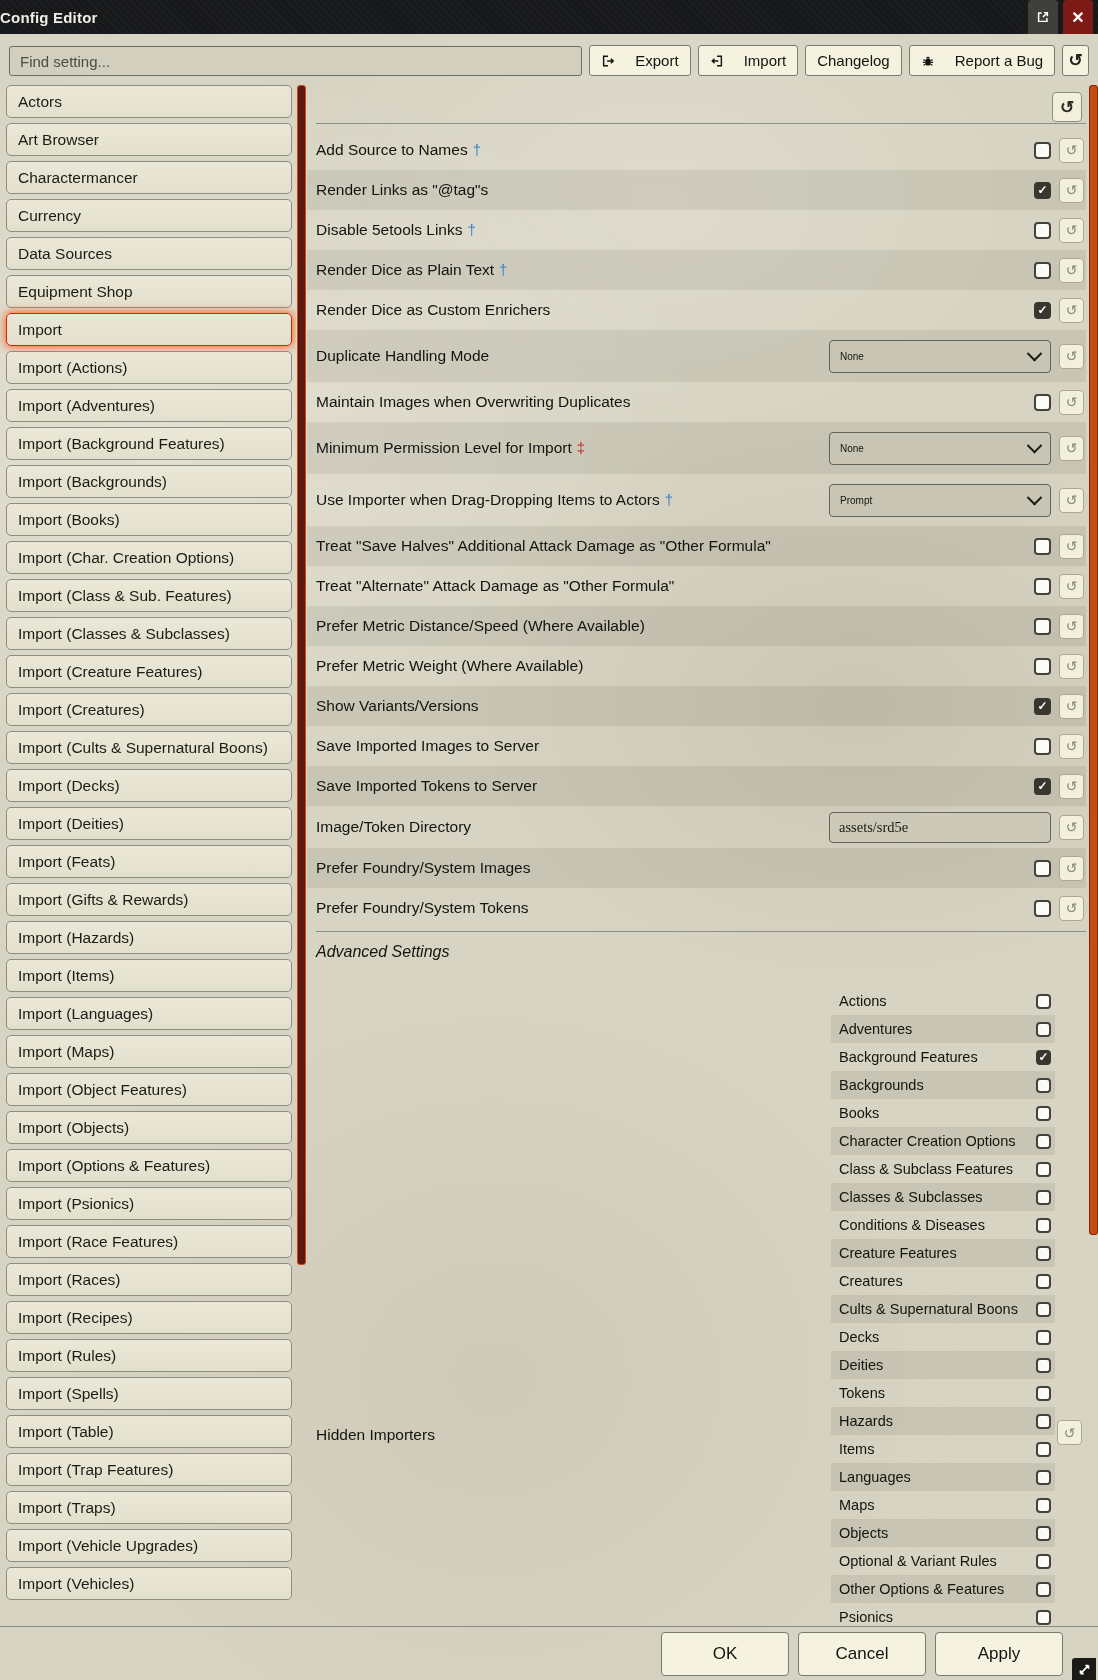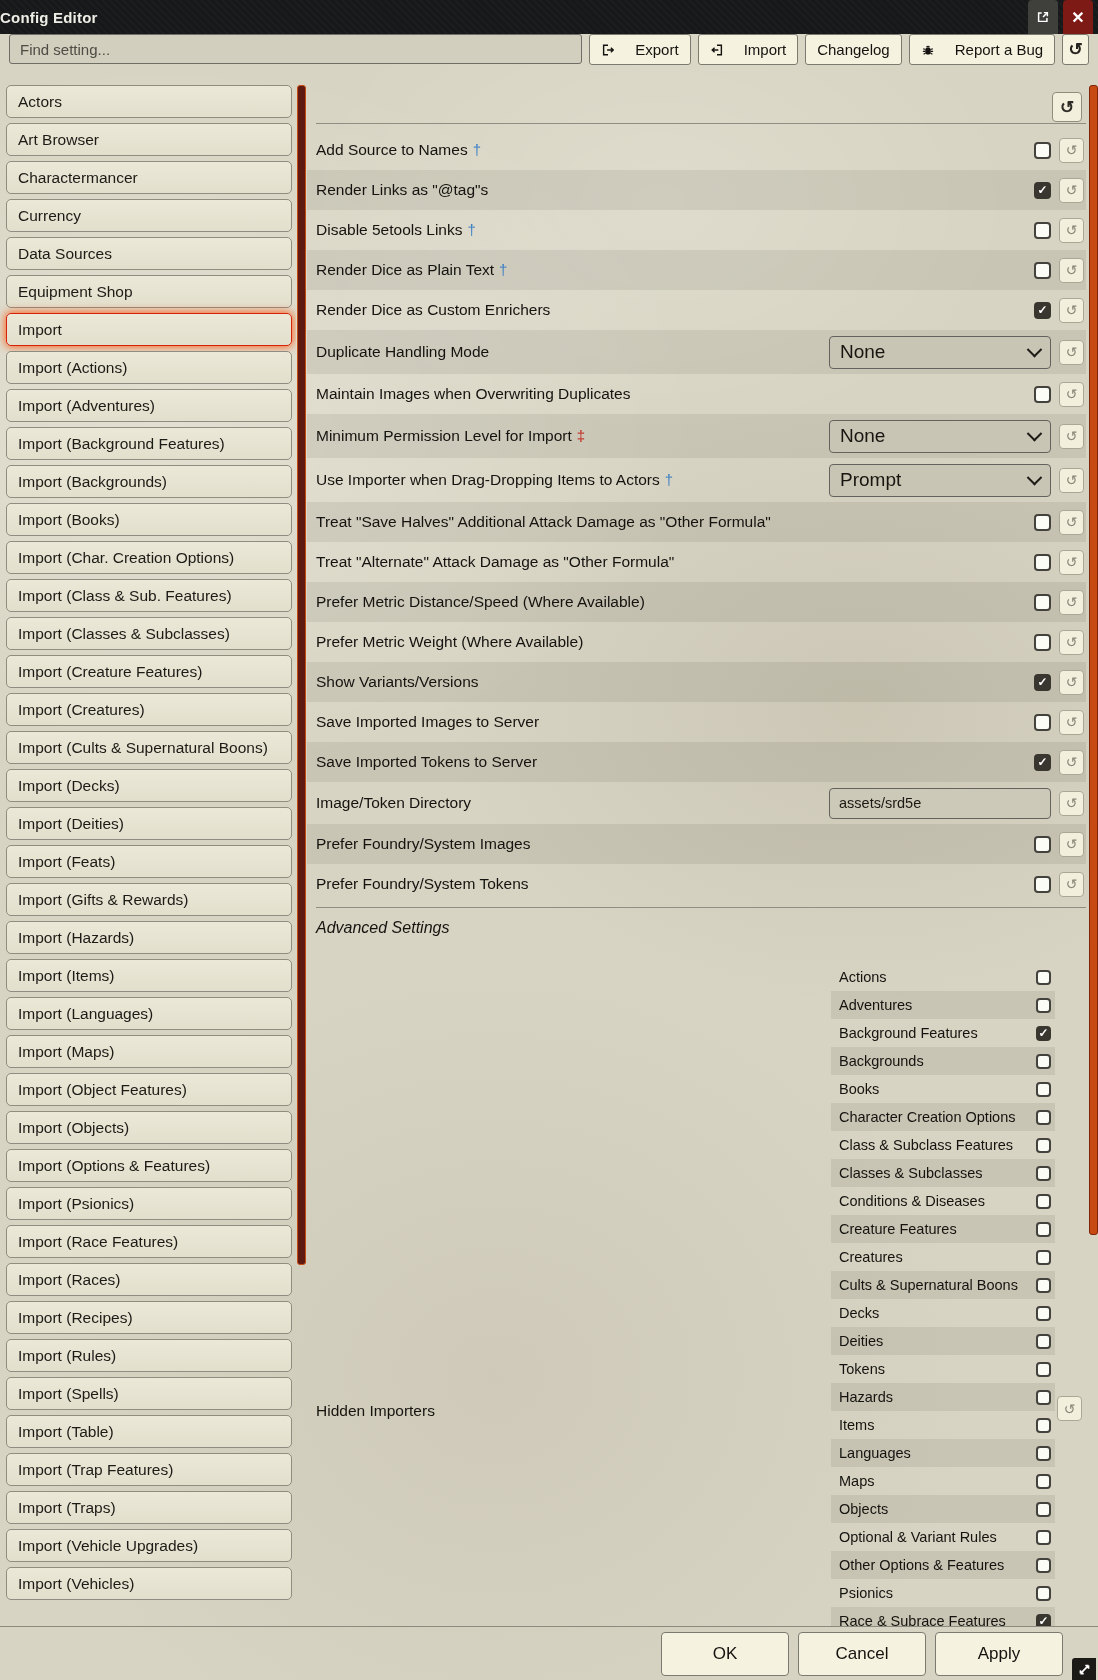--- a/index.html
+++ b/index.html
@@ -17,21 +17,21 @@
   
   .titlebar{position:absolute;top:0;left:0;right:0;height:34px;display:flex;align-items:center;
     background:repeating-linear-gradient(45deg, rgba(255,255,255,.02) 0 2px, transparent 2px 5px),#17181a;
     color:#efeee6;padding-left:0;box-sizing:border-box;}
   .title-text{font-size:15px;font-weight:700;letter-spacing:.2px;}
   .tb-buttons{margin-left:auto;display:flex;align-items:stretch;height:34px;margin-right:5px;gap:5px;}
   .tb-btn{width:30px;display:flex;align-items:center;justify-content:center;border-radius:4px 4px 0 0;cursor:pointer;}
   .tb-popout{background:#3f3f3c;}
   .tb-close{background:var(--close-red,#7e1a15);color:#fff;font-size:16px;font-weight:700;}
   
-  .toolbar{position:absolute;top:34px;left:0;right:0;height:42px;display:flex;align-items:flex-start;
+  .toolbar{position:absolute;top:34px;left:0;right:0;height:42px;display:flex;align-items:flex-end;
     padding:0 9px;box-sizing:border-box;gap:7px;}
   .search-input{width:664px;height:30px;box-sizing:border-box;background:#d3cfbe;border:1px solid #6f6e66;
     border-radius:3px;padding:0 10px;font-size:15px;font-family:"Liberation Sans",sans-serif;color:#2a2923;}
   .search-input::placeholder{color:#4d4c45;}
   .tool-btn{height:29px;padding:0 11px;background:#f5f2df;border:1px solid #7b7a70;border-radius:3px;
     font-size:15px;display:flex;align-items:center;gap:20px;color:#14130f;cursor:pointer;white-space:nowrap;}
   .tool-reset{margin-left:auto;width:29px;height:29px;background:#f5f2df;border:1px solid #7b7a70;border-radius:3px;
     display:flex;align-items:center;justify-content:center;font-size:17px;font-weight:700;color:#23221c;cursor:pointer;}
   .ticon{width:14px;height:14px;flex:0 0 auto;}
   
@@ -45,37 +45,37 @@
   .sb-scrollbar .thumb{position:absolute;top:9px;left:1px;width:7px;height:1178px;
     background:var(--scroll-maroon,#5e1a10);border:1px solid var(--accent-orange,#cf5a17);border-radius:3px;cursor:pointer;}
   
   .main{position:absolute;left:307px;top:76px;width:779px;bottom:54px;overflow:hidden;}
   .reset-row{height:47px;position:relative;}
   .reset-big{position:absolute;right:4px;top:16px;width:28px;height:28px;background:#f2efdc;border:1px solid #8f8d7e;
     border-radius:4px;display:flex;align-items:center;justify-content:center;font-size:17px;font-weight:700;color:#2e2c26;cursor:pointer;}
   .hr{border:none;border-top:1px solid #908e82;margin:0 0 0 9px;}
   .rows{padding-top:6px;}
   .row{display:flex;align-items:center;padding:0 2px 0 9px;box-sizing:border-box;}
-  .row.h40{height:40px;} .row.h44{height:44px;} .row.h42{height:42px;}
+  .row.h40{height:40px;} .row.h44{height:52px;} .row.h42{height:42px;}
   .row.striped{background:var(--stripe,rgba(24,20,8,.08));}
   .row-label{flex:1;font-size:15.5px;color:#14130f;}
   .hint-blue{color:#3b7fc4;margin-left:5px;font-size:15px;}
   .hint-red{color:#c2281e;margin-left:5px;font-size:15px;}
   .checkbox{width:17px;height:17px;box-sizing:border-box;border:2px solid #43423c;border-radius:4px;
     background:#fcfcf7;margin-right:8px;cursor:pointer;display:flex;align-items:center;justify-content:center;}
   .checkbox.checked{background:#38362e;border-color:#38362e;color:#fff;font-size:12px;font-weight:700;}
   .reset-sm{width:23px;height:23px;flex:0 0 auto;background:#f2efdc;border:1px solid #aaa796;border-radius:4px;
     display:flex;align-items:center;justify-content:center;font-size:14px;color:#8a887a;cursor:pointer;}
   .select{width:222px;height:33px;box-sizing:border-box;background:#c9c5b4;border:1px solid #63625c;border-radius:4px;
-    display:flex;align-items:center;justify-content:space-between;padding:0 10px;font-size:19px;color:#16150f;
+    display:flex;align-items:center;justify-content:space-between;padding:0 10px;font-size:10px;color:#16150f;
     margin-right:8px;cursor:pointer;}
   .chev{width:9px;height:9px;border-right:2px solid #1d1c17;border-bottom:2px solid #1d1c17;
     transform:rotate(45deg) translate(-2px,-2px);}
   .text-input{width:222px;height:31px;box-sizing:border-box;background:#cdc9b8;border:1px solid #63625c;border-radius:4px;
-    font-family:Liberation Sans, sans-serif;font-size:14.5px;padding:0 9px;color:#1a1913;margin-right:8px;}
+    font-family:Liberation Serif, serif;font-size:14.5px;padding:0 9px;color:#1a1913;margin-right:8px;}
   .adv-header{margin:8px 0 12px 9px;height:24px;font-style:italic;font-size:16px;color:#14130f;display:flex;align-items:center;}
   .hidden-section{position:relative;height:700px;}
   .hi-label{position:absolute;left:9px;top:450px;font-size:15.5px;}
   .hi-reset{position:absolute;right:4px;top:444px;}
   .hi-list{position:absolute;right:31px;top:11px;width:224px;}
   .hi-row{height:28px;display:flex;align-items:center;padding:0 4px 0 8px;box-sizing:border-box;}
   .hi-row.striped{background:var(--stripe,rgba(24,20,8,.09));}
   .hi-text{flex:1;font-size:14.5px;color:#14130f;}
   .hi-cb{width:15px;height:15px;margin-right:0;border-radius:4px;}
   .main-scrollbar{position:absolute;left:1087px;top:76px;width:11px;bottom:54px;}

